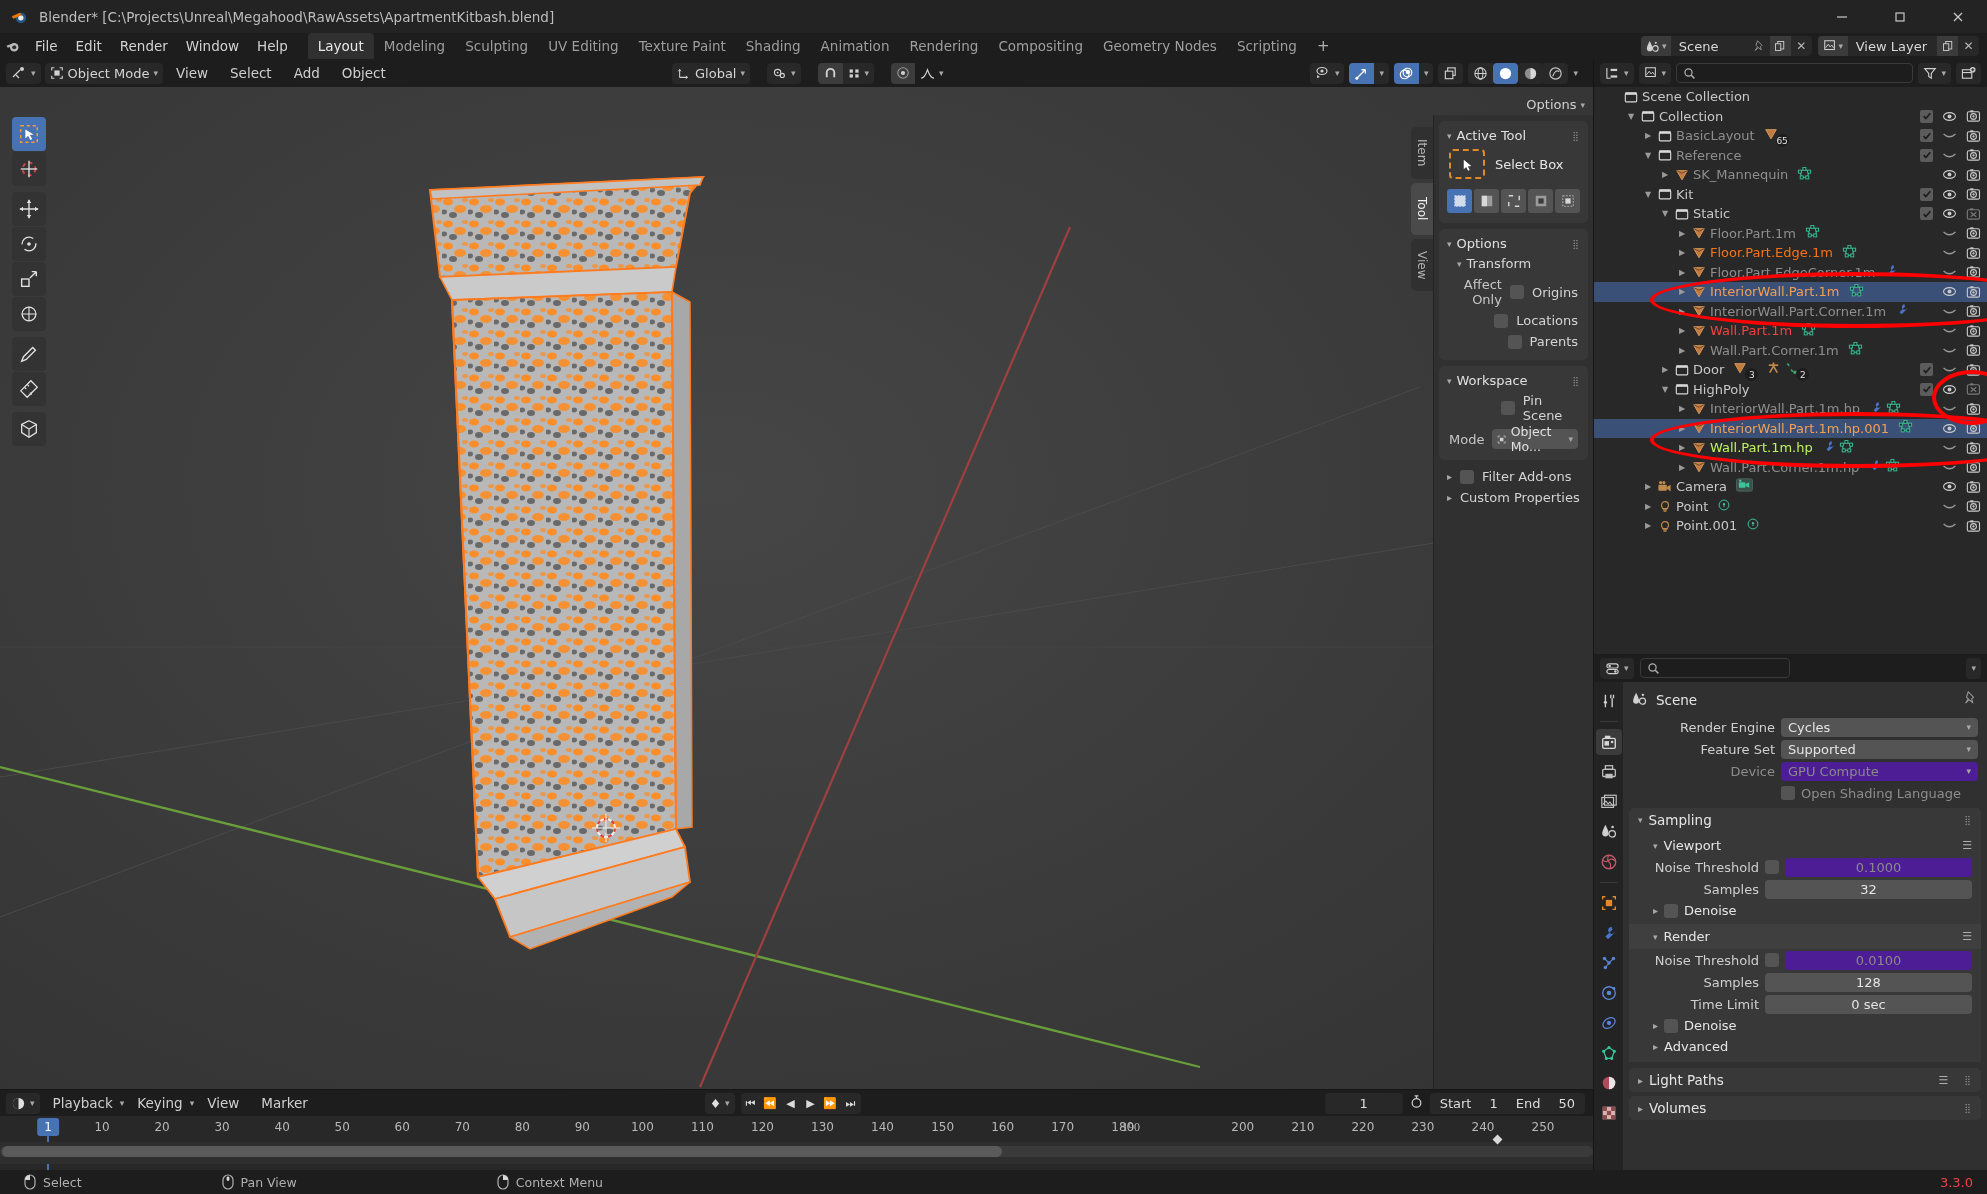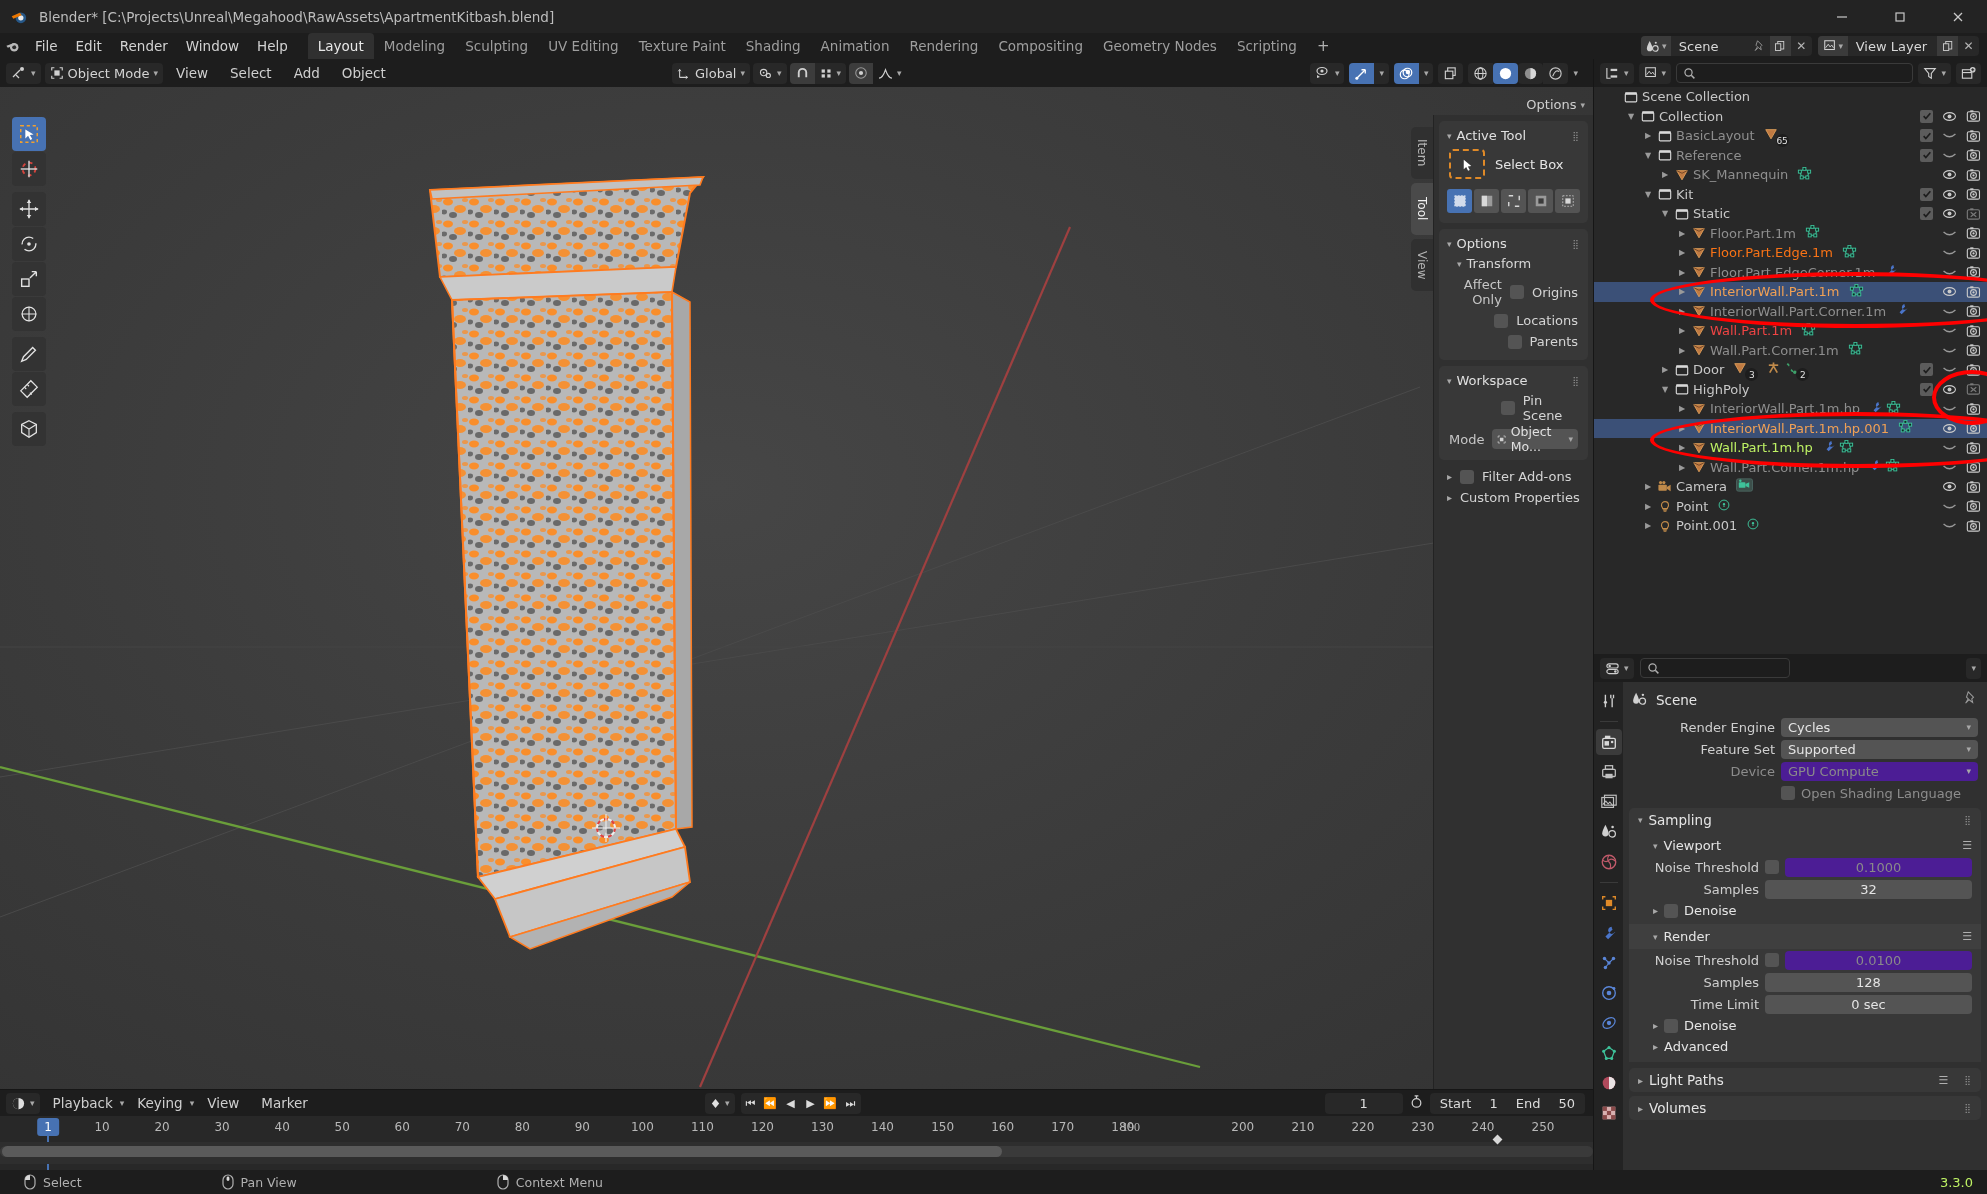--- a/index.html
+++ b/index.html
@@ -209,21 +209,21 @@
      background:#5a5a5a; border-radius:6px;}
   .tl-scroll-bg { position:absolute; top:56px; left: 0; width: 1593px; height: 11px;
      background:#3a3a3a; border-radius:6px;}
 
   
   .statusbar {
     position: absolute; left: 0; top: 1170px; width: 1987px; height: 24px;
     background: #1d1d1d; display:flex; align-items:center; font-size:12.5px; color:#b0b0b0;
   }
   .sb-item { display:flex; align-items:center; gap:7px; }
-  .sb-version { position:absolute; right: 14px; color:#bef264; font-size:13px;}
+  .sb-version { position:absolute; right: 14px; color:#ef4444; font-size:13px;}
 
   
   .annot { position: absolute; border: 4px solid #ff0000; border-radius: 50%;
     pointer-events: none; }
 
   .wall-svg { position: absolute; left: 0; top: 0; }
 </style>
 </head>
 <body>
 
@@ -354,21 +354,21 @@
       <div class="vh-menu">Object</div>
 
       <div style="position:absolute; left:38px; top:28px; display:flex; gap:2px;">
         <div style="width:22px;height:20px;background:#4772b3;border-radius:3px 0 0 3px;"></div>
         <div style="width:22px;height:20px;background:#2e2e2e;"></div>
         <div style="width:22px;height:20px;background:#2e2e2e;"></div>
         <div style="width:22px;height:20px;background:#2e2e2e;"></div>
         <div style="width:22px;height:20px;background:#2e2e2e;border-radius:0 3px 3px 0;"></div>
       </div>
 
-      <div style="position:absolute; left:672px; display:flex; gap:3px; align-items:center;">
+      <div style="position:absolute; left:672px; display:flex; gap:17px; align-items:center;">
         <div class="vh-btn">
           <svg width="14" height="14" viewBox="0 0 16 16">
               <path d="M3 13 V4 M3 13 H12" stroke="#d0d0d0" stroke-width="1.2" fill="none"></path>
               <path d="M3 4 L1.5 6 M3 4 L4.5 6" stroke="#d0d0d0" stroke-width="1.1"></path>
               <path d="M12 13 L10 11.5 M12 13 L10 14.5" stroke="#d0d0d0" stroke-width="1.1"></path>
             </svg>
           <span>Global</span>
           <span class="chev">▾</span>
         </div>
         <div class="vh-btn">

